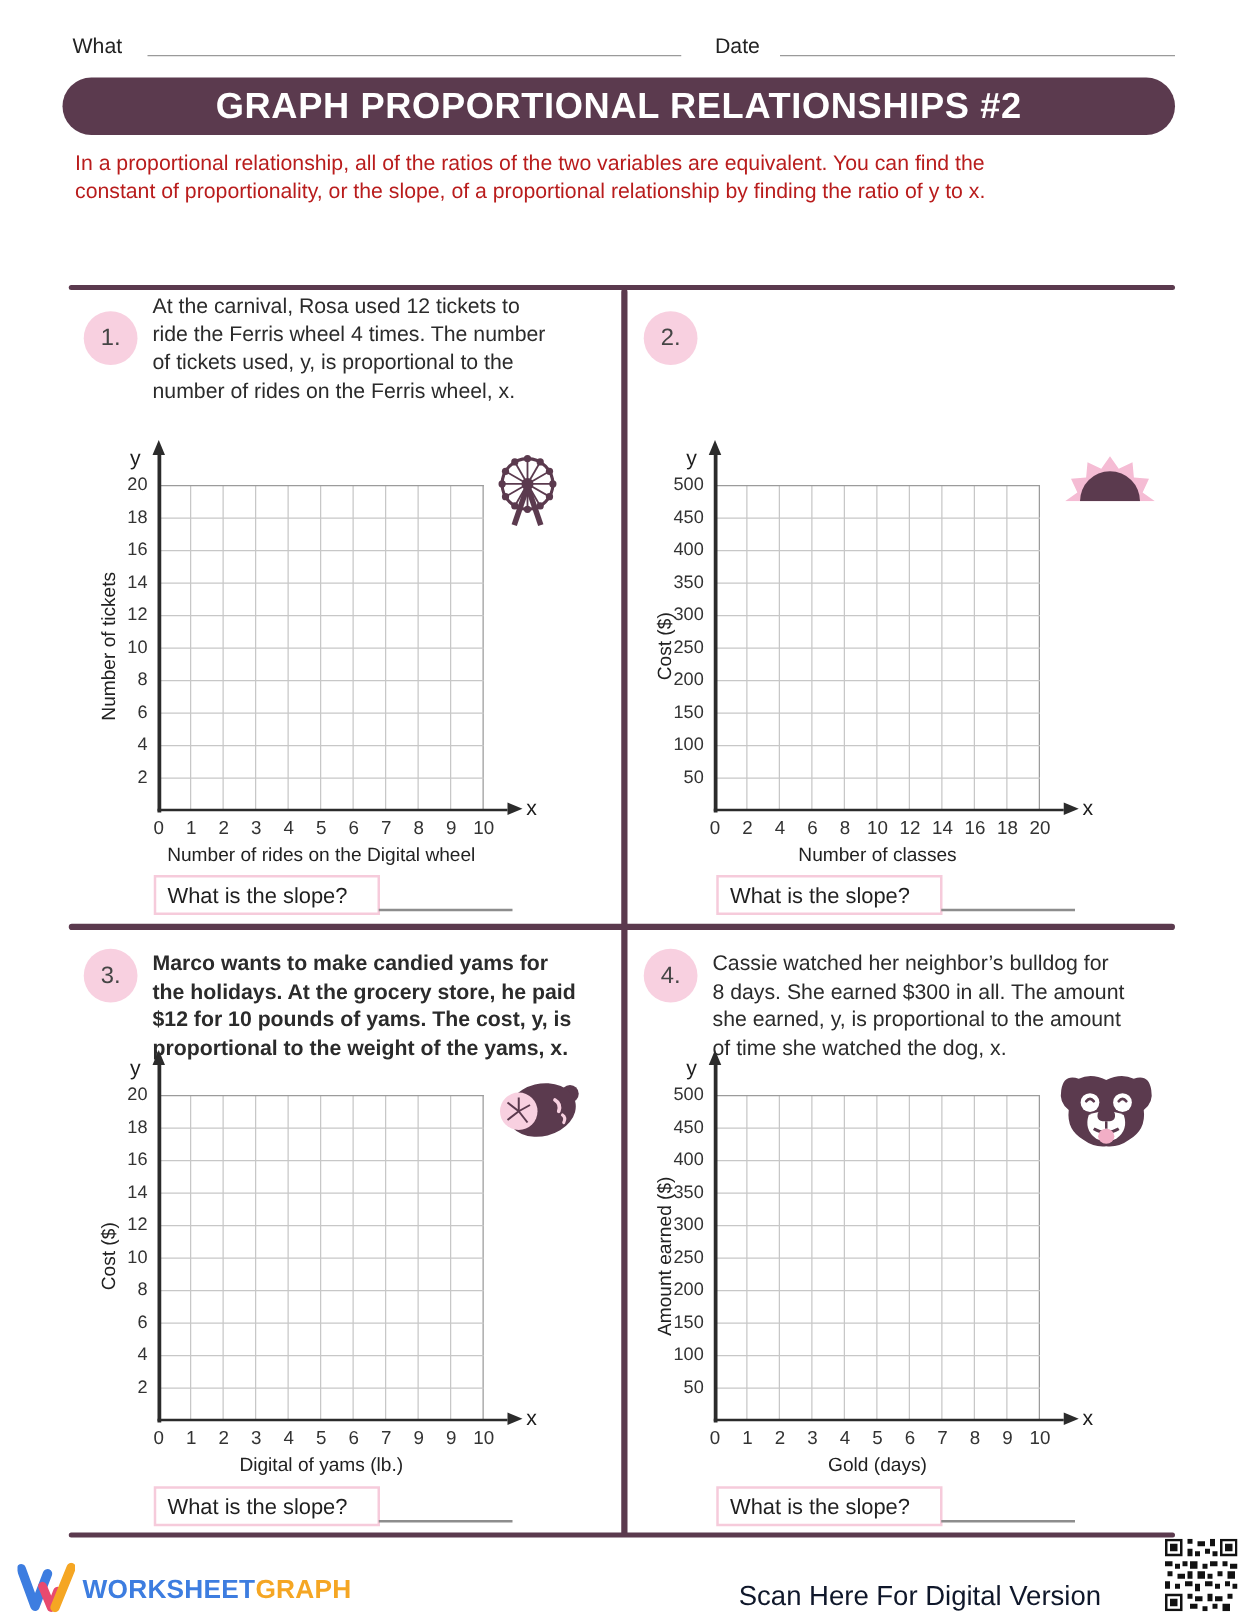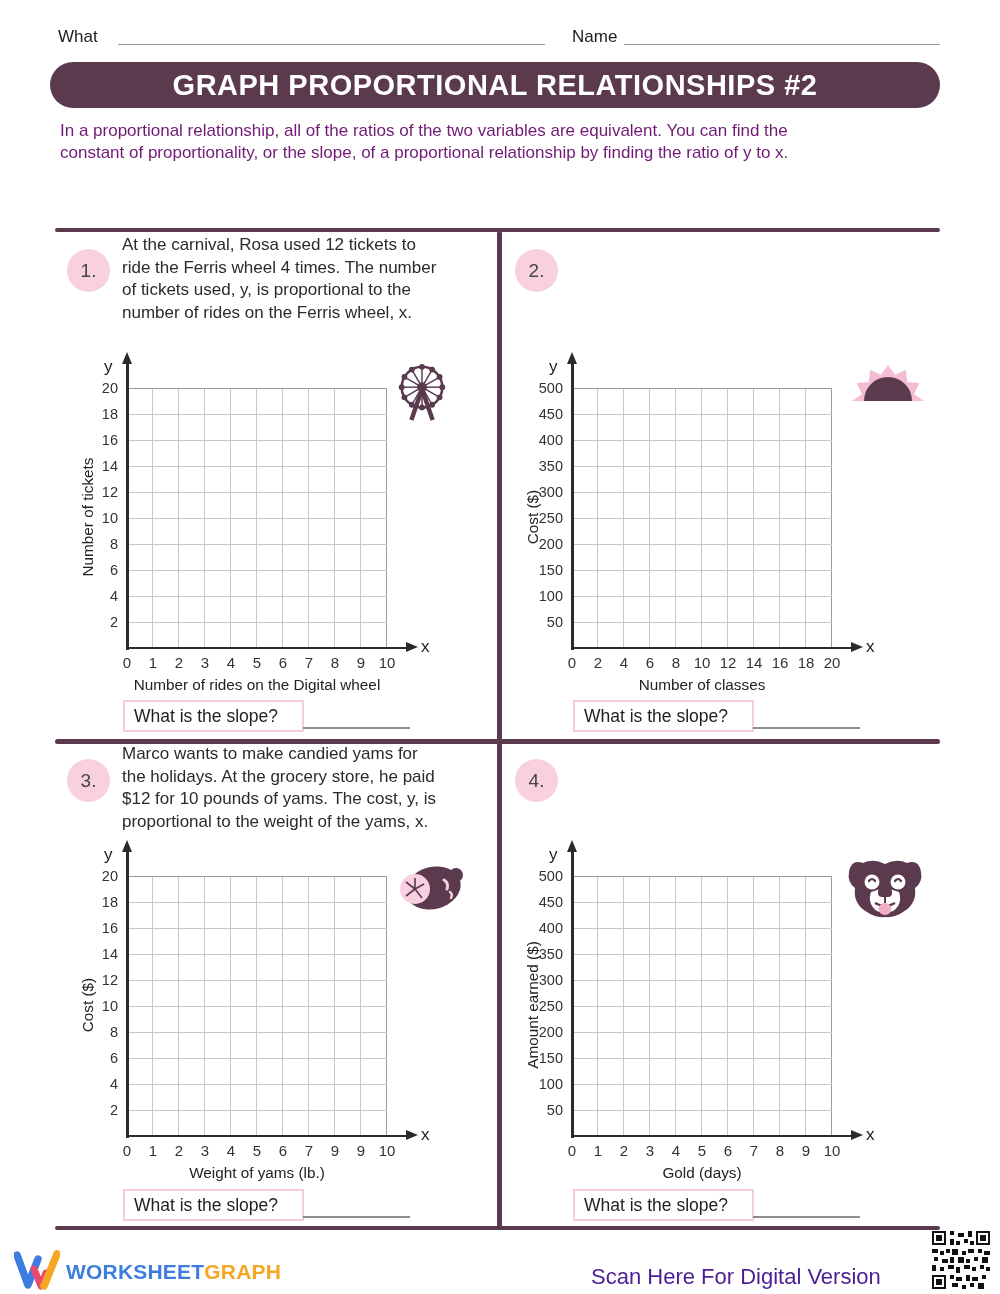--- a/index.html
+++ b/index.html
@@ -6,21 +6,21 @@
   #page{position:relative;width:1000px;height:1294px;background:#ffffff;overflow:hidden;
         font-family:"Liberation Sans","DejaVu Sans",sans-serif;color:#2e2e2e;}
   .abs{position:absolute;}
 
   
   .field-label{font-size:17px;color:#222;}
   .write-line{border-bottom:1.6px solid #9a9a9a;height:16px;}
   .banner{left:50px;top:62px;width:890px;height:46px;background:#5b3a4e;border-radius:23px;
           display:flex;align-items:center;justify-content:center;}
   .banner-title{color:#ffffff;font-size:29px;font-weight:bold;letter-spacing:0.5px;}
-  .intro{left:60px;width:890px;font-size:17px;line-height:21.5px;color:#701a75;white-space:pre-line;}
+  .intro{left:60px;width:890px;font-size:17px;line-height:21.5px;color:#b91c1c;white-space:pre-line;}
   .rule{background:#5b3a4e;border-radius:3px;}
 
   
   .badge{width:43px;height:43px;border-radius:50%;background:#f8d0e0;display:flex;align-items:center;
          justify-content:center;font-size:19px;color:#454545;}
   .problem-text{font-size:17px;line-height:22.7px;color:#2b2b2b;white-space:pre-line;}
 
   
   .graph{position:absolute;}
   .gl{position:absolute;background:#c7c7c7;}
@@ -44,30 +44,30 @@
              display:flex;align-items:center;padding-left:9px;font-size:17.5px;color:#1f1f1f;}
   .slope-line{position:absolute;width:107px;border-bottom:2px solid #8d8d8d;height:2px;}
 
   
   .divider{background:#5b3a4e;border-radius:3px;}
 
   
   .logo-text{font-size:21px;font-weight:bold;letter-spacing:0.2px;}
   .logo-blue{color:#3d7de0;}
   .logo-orange{color:#f5a623;}
-  .scan-text{font-size:22px;color:#4c1d95;}
+  .scan-text{font-size:22px;color:#0f172a;}
 </style>
 </head>
 <body>
 
 <div id="page">
 
   <div class="abs field-label" style="left:58px;top:27px;">What</div>
   <div class="abs write-line" style="left:118px;top:28px;width:427px;"></div>
-  <div class="abs field-label" style="left:572px;top:27px;">Name</div>
+  <div class="abs field-label" style="left:572px;top:27px;">Date</div>
   <div class="abs write-line" style="left:624px;top:28px;width:316px;"></div>
 
   <div class="abs banner">
     <span class="banner-title">GRAPH PROPORTIONAL RELATIONSHIPS #2</span>
   </div>
 
   <div class="abs intro" style="top:120px;">In a proportional relationship, all of the ratios of the two variables are equivalent. You can find the
 constant of proportionality, or the slope, of a proportional relationship by finding the ratio of y to x.</div>
 
   <div class="abs rule" style="left:55px;top:228px;width:885px;height:4px;"></div>
@@ -243,21 +243,21 @@
     </div>
 
   <div class="slope-box" style="left:573px;top:700px;">
     <span>What is the slope?</span>
   </div>
   <div class="slope-line" style="left:753px;top:725px;"></div>
 
   <div class="abs badge" style="left:67px;top:759px;">
     <span>3.</span>
   </div>
-  <div class="abs problem-text" style="left:122px;top:743px;width:360px;">Marco wants to make candied yams for
+  <div class="abs problem-text" style="left:122px;top:760px;width:360px;font-weight:bold;">Marco wants to make candied yams for
 the holidays. At the grocery store, he paid
 $12 for 10 pounds of yams. The cost, y, is
 proportional to the weight of the yams, x.</div>
 
   <svg class="abs" style="left:394px;top:858px;" width="70" height="56" viewBox="0 0 70 56">
     <circle cx="62" cy="17" r="7" fill="#5b3a4e"></circle>
     <ellipse cx="39" cy="30" rx="28" ry="21" fill="#5b3a4e" transform="rotate(-14 39 30)"></ellipse>
     <circle cx="21" cy="31" r="15" fill="#f8d0e0"></circle>
     <g stroke="#5b3a4e" stroke-width="1.6">
       <line x1="21" y1="31" x2="21" y2="20"></line>
@@ -311,33 +311,37 @@
       <div class="xtick" style="left: 13px; top: 266px;">1</div>
       <div class="xtick" style="left: 39px; top: 266px;">2</div>
       <div class="xtick" style="left: 65px; top: 266px;">3</div>
       <div class="xtick" style="left: 91px; top: 266px;">4</div>
       <div class="xtick" style="left: 117px; top: 266px;">5</div>
       <div class="xtick" style="left: 143px; top: 266px;">6</div>
       <div class="xtick" style="left: 169px; top: 266px;">7</div>
       <div class="xtick" style="left: 195px; top: 266px;">9</div>
       <div class="xtick" style="left: 221px; top: 266px;">9</div>
       <div class="xtick" style="left: 247px; top: 266px;">10</div>
-      <div class="xlabel" style="left: 0px; top: 288px; width: 260px;">Weight of yams (lb.)</div>
+      <div class="xlabel" style="left: 0px; top: 288px; width: 260px;">Digital of yams (lb.)</div>
       <div class="ylabel" style="left: -149px; top: 120px;">Cost ($)</div>
       <div style="left: 0px; top: 0px; width: 260px; height: 260px;"></div>
     </div>
 
   <div class="slope-box" style="left:123px;top:1189px;">
     <span>What is the slope?</span>
   </div>
   <div class="slope-line" style="left:303px;top:1214px;"></div>
 
   <div class="abs badge" style="left:515px;top:759px;">
     <span>4.</span>
   </div>
+  <div class="abs problem-text" style="left:570px;top:760px;width:372px;">Cassie watched her neighbor’s bulldog for
+8 days. She earned $300 in all. The amount
+she earned, y, is proportional to the amount
+of time she watched the dog, x.</div>
 
   <svg class="abs" style="left:845px;top:854px;" width="80" height="70" viewBox="0 0 80 70">
     <path fill="#5b3a4e" d="M40 10 Q28 4 18 9 Q6 5 4 18 Q2 28 10 34 Q8 50 22 58 Q30 64 40 63 Q50 64 58 58 Q72 50 70 34 Q78 28 76 18 Q74 5 62 9 Q52 4 40 10 Z"></path>
     <circle cx="27" cy="28" r="7.5" fill="#ffffff"></circle>
     <circle cx="53" cy="28" r="7.5" fill="#ffffff"></circle>
     <path d="M24 27 q3 -4 6 0" stroke="#5b3a4e" stroke-width="2.2" fill="none" stroke-linecap="round"></path>
     <path d="M50 27 q3 -4 6 0" stroke="#5b3a4e" stroke-width="2.2" fill="none" stroke-linecap="round"></path>
     <path fill="#ffffff" d="M26 38 Q40 32 54 38 Q58 50 48 57 Q40 61 32 57 Q22 50 26 38 Z"></path>
     <rect x="33" y="34" width="14" height="9" rx="4" fill="#5b3a4e"></rect>
     <path d="M40 43 L40 49" stroke="#5b3a4e" stroke-width="2"></path>

